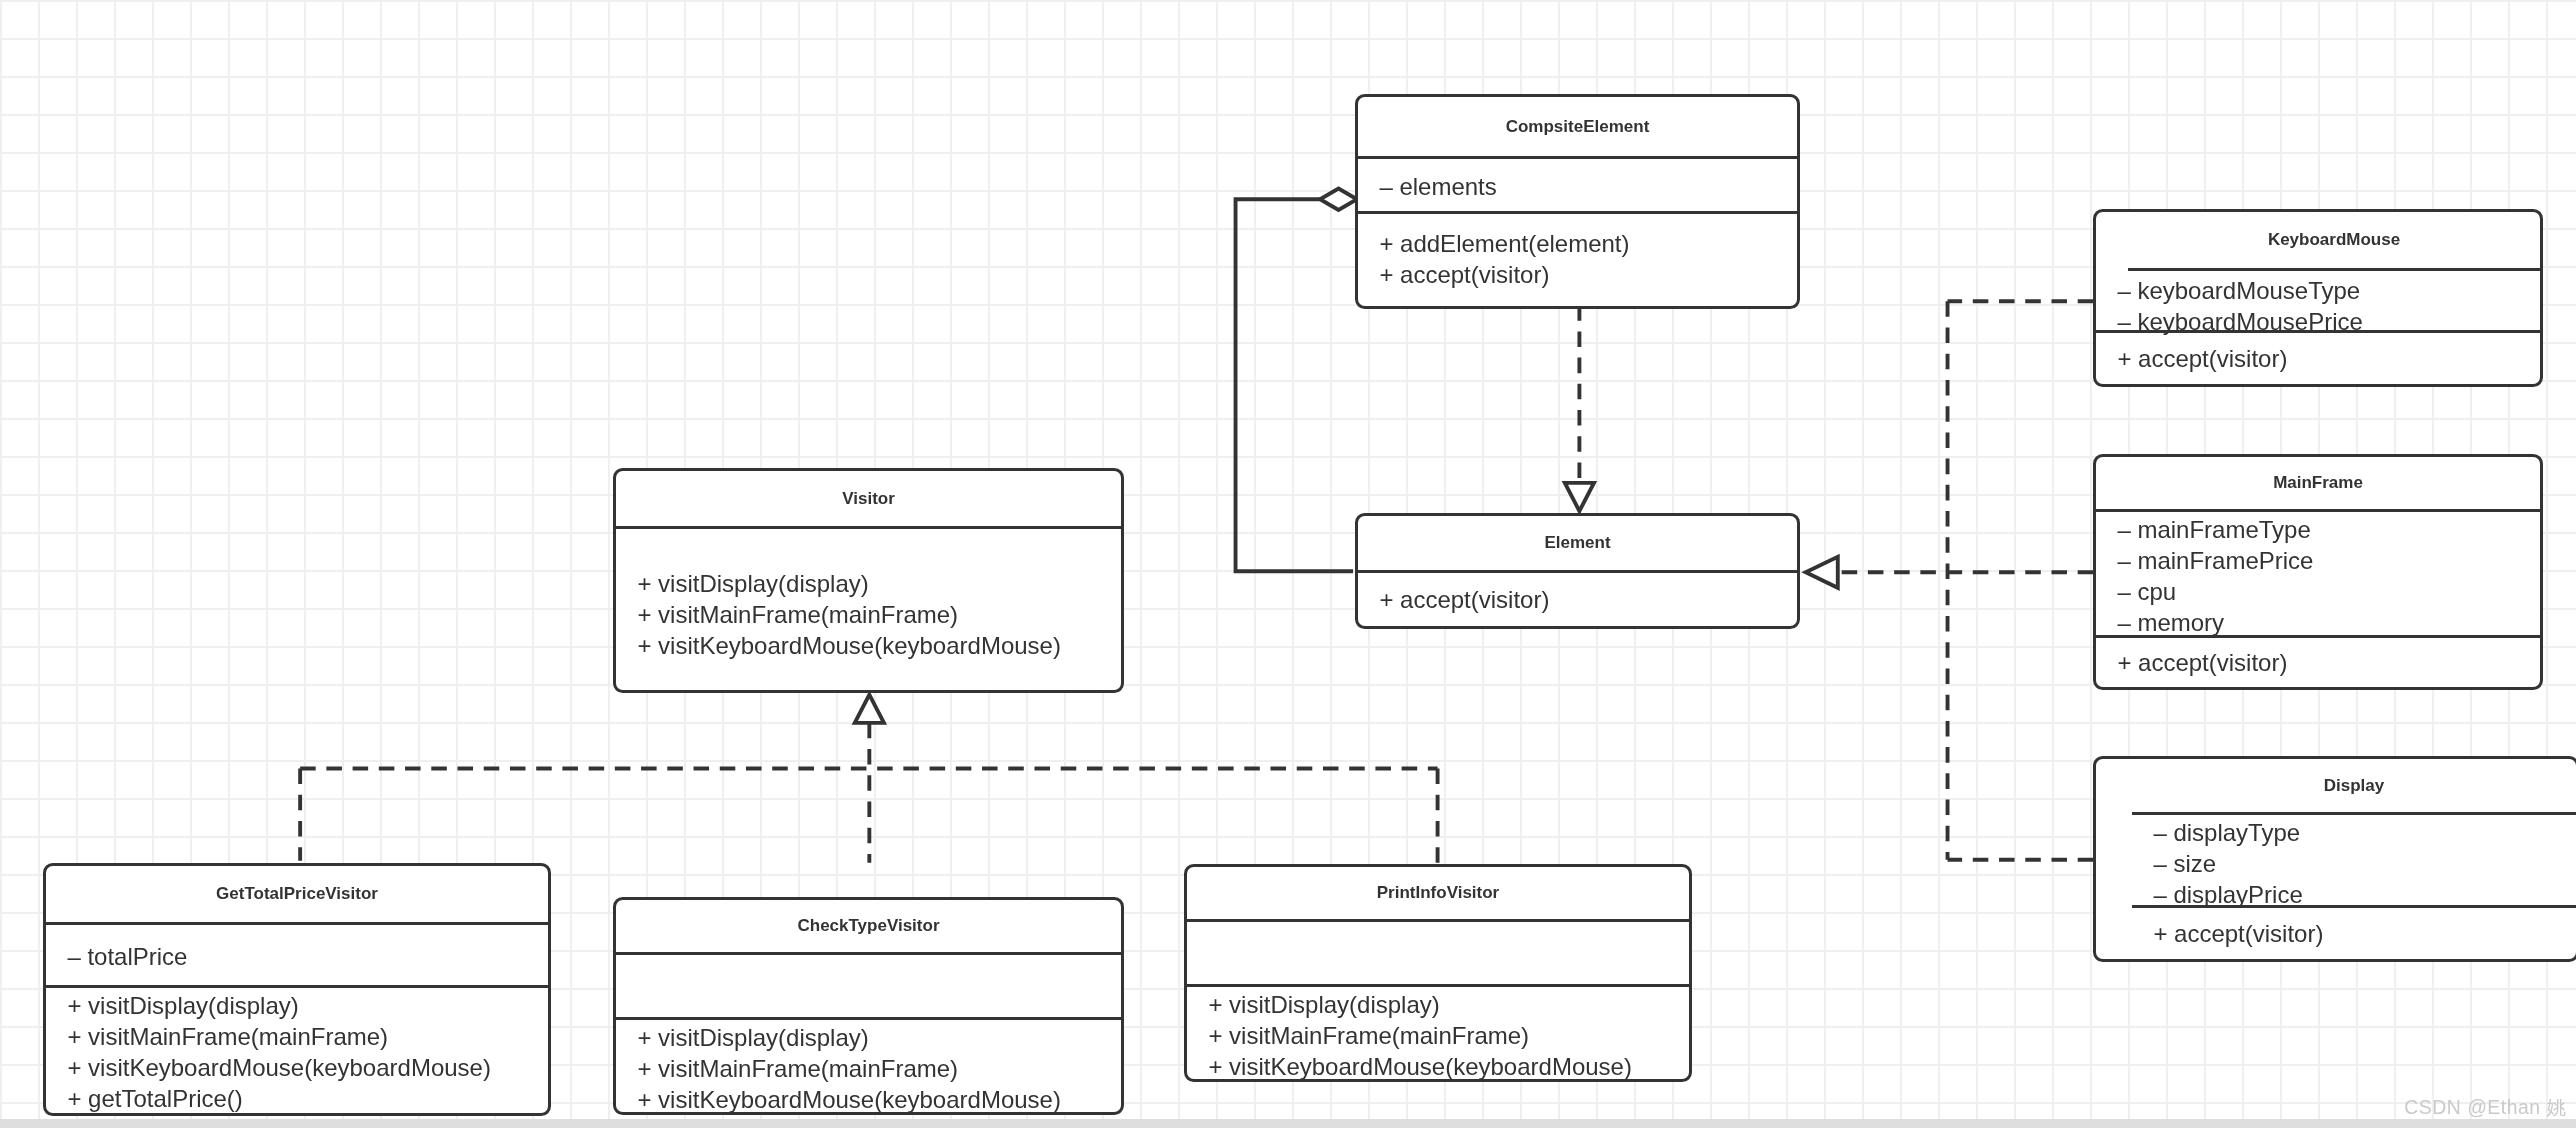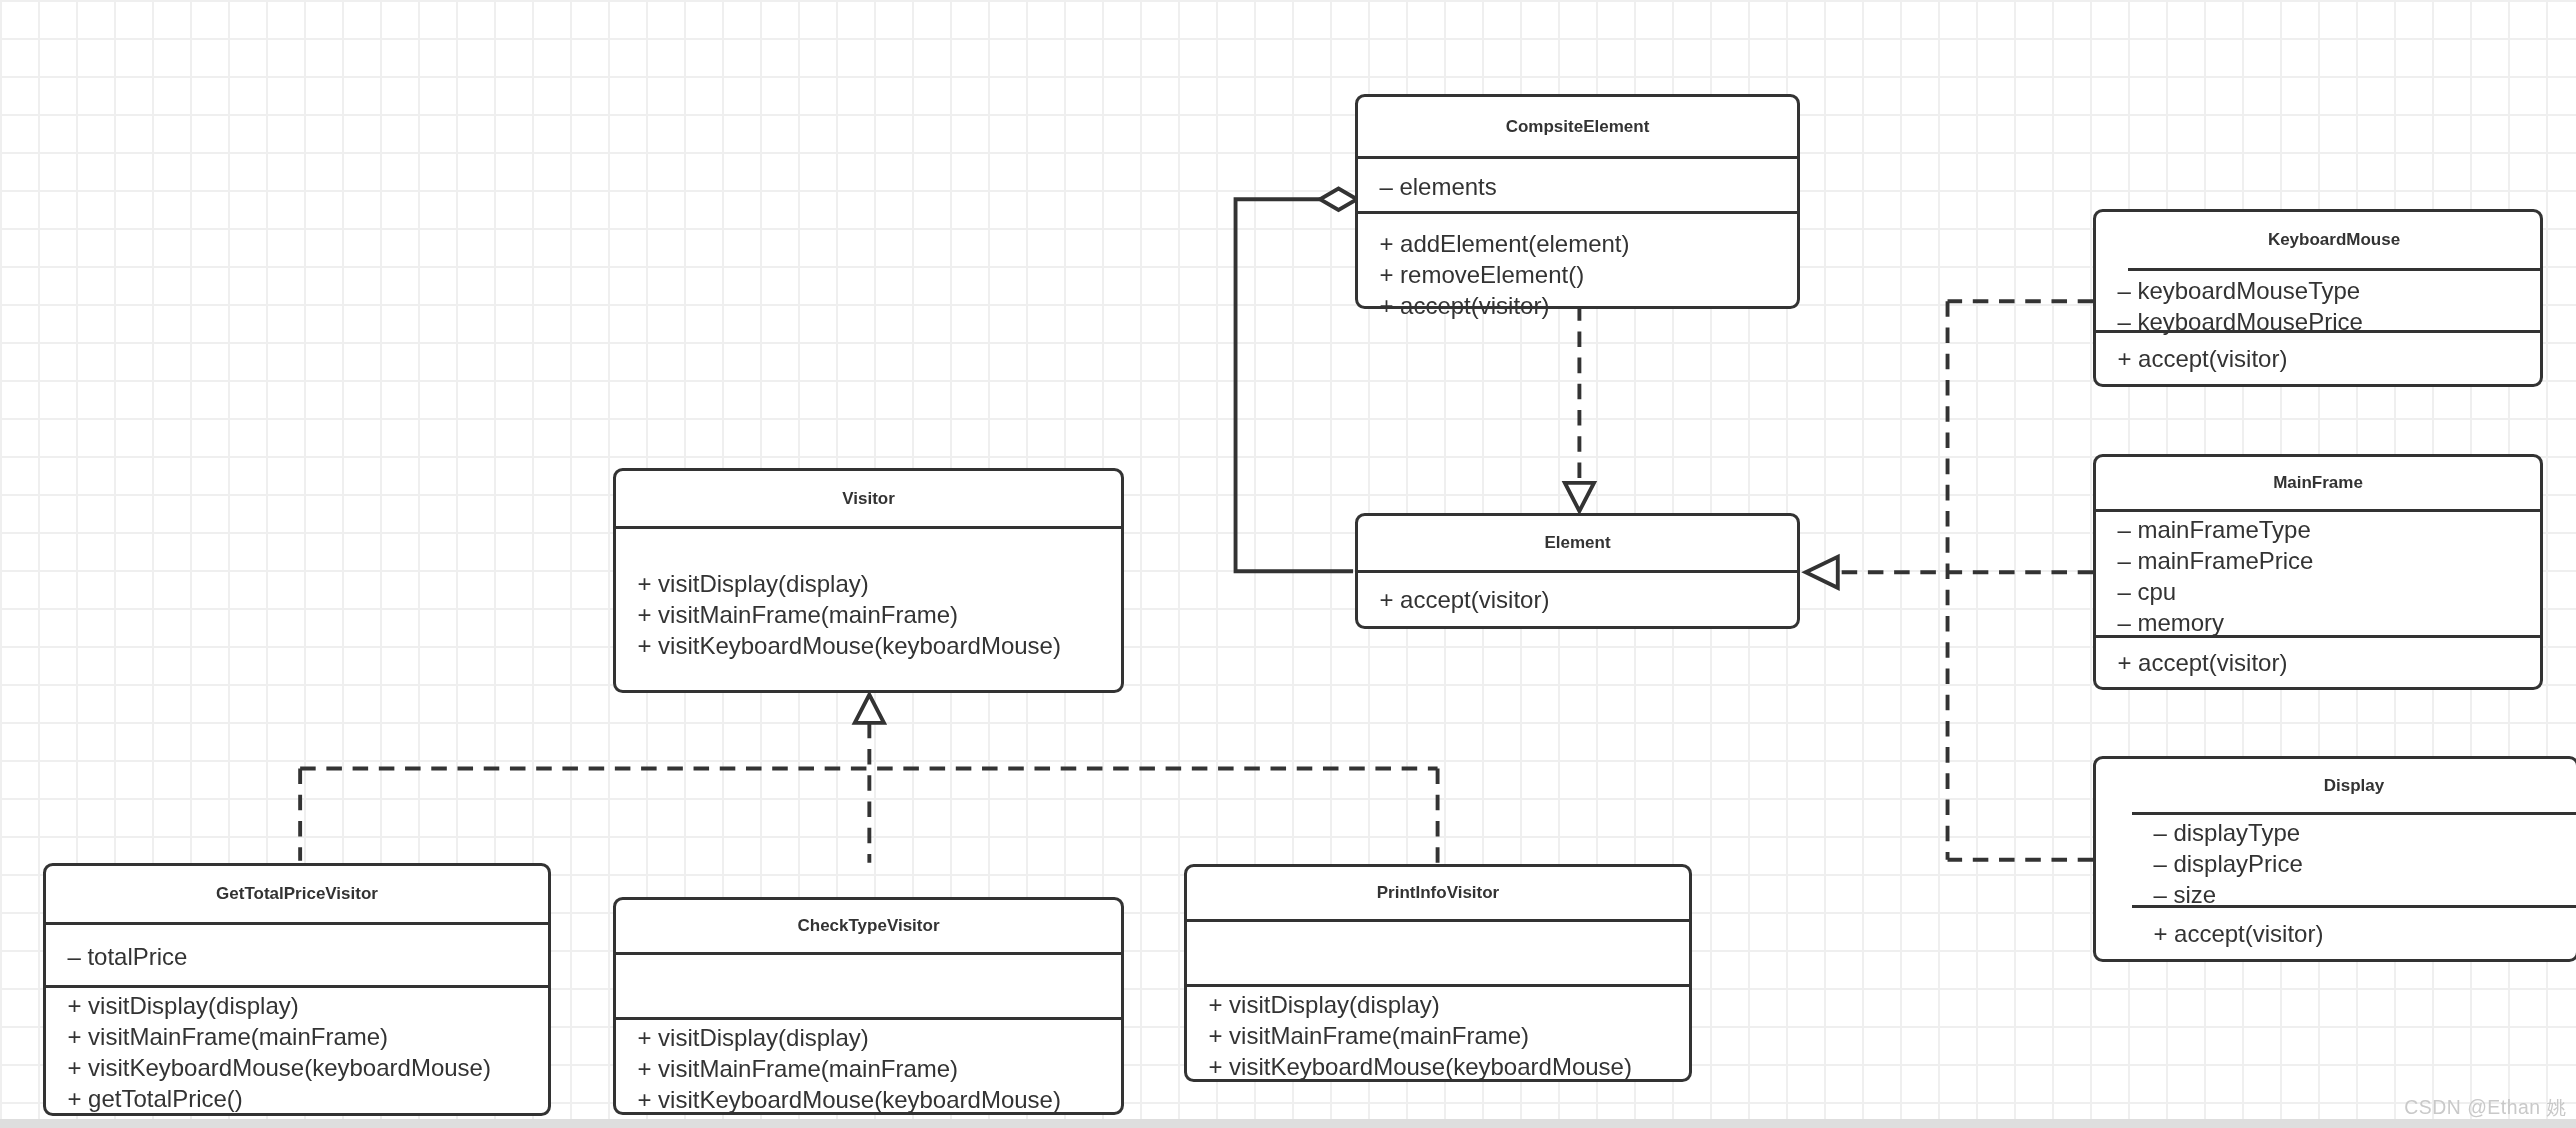--- a/index.html
+++ b/index.html
@@ -66,21 +66,20 @@
   </svg>
 
   <div id="classes-root">
       <div class="uml-class" style="left: 1355px; top: 94px; width: 439px;">
         <div class="uml-title" style="height: 59px;">CompsiteElement</div>
         <div class="uml-compartment" style="height: 55px; padding-top: 11.7px;">
           <div class="uml-row">– elements</div>
         </div>
         <div class="uml-compartment last" style="height: 92px; padding-top: 14px;">
           <div class="uml-row">+ addElement(element)</div>
-          <div class="uml-row">+ removeElement()</div>
           <div class="uml-row">+ accept(visitor)</div>
         </div>
       </div>
       <div class="uml-class" style="left: 1355px; top: 513px; width: 439px;">
         <div class="uml-title" style="height: 54px;">Element</div>
         <div class="uml-compartment last" style="height: 53px; padding-top: 10.7px;">
           <div class="uml-row">+ accept(visitor)</div>
         </div>
       </div>
       <div class="uml-class" style="left: 2093px; top: 209px; width: 444px;">
@@ -102,22 +101,22 @@
           <div class="uml-row">– memory</div>
         </div>
         <div class="uml-compartment last" style="height: 49px; padding-top: 8.7px;">
           <div class="uml-row">+ accept(visitor)</div>
         </div>
       </div>
       <div class="uml-class" style="left: 2093px; top: 756px; width: 444px; padding-left: 36px;">
         <div class="uml-title" style="height: 53px;">Display</div>
         <div class="uml-compartment" style="height: 93px; padding-top: 1.9px;">
           <div class="uml-row">– displayType</div>
+          <div class="uml-row">– size</div>
           <div class="uml-row">– displayPrice</div>
-          <div class="uml-row">– size</div>
         </div>
         <div class="uml-compartment last" style="height: 51px; padding-top: 9.7px;">
           <div class="uml-row">+ accept(visitor)</div>
         </div>
       </div>
       <div class="uml-class" style="left: 613px; top: 468px; width: 505px;">
         <div class="uml-title" style="height: 55px;">Visitor</div>
         <div class="uml-compartment last" style="height: 161px; padding-top: 39px;">
           <div class="uml-row">+ visitDisplay(display)</div>
           <div class="uml-row">+ visitMainFrame(mainFrame)</div>

